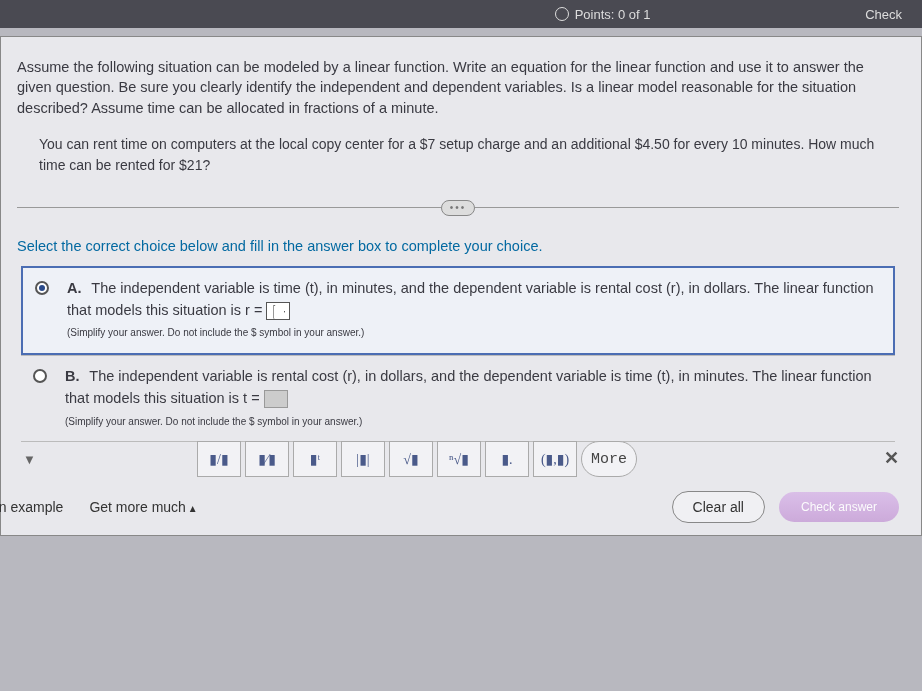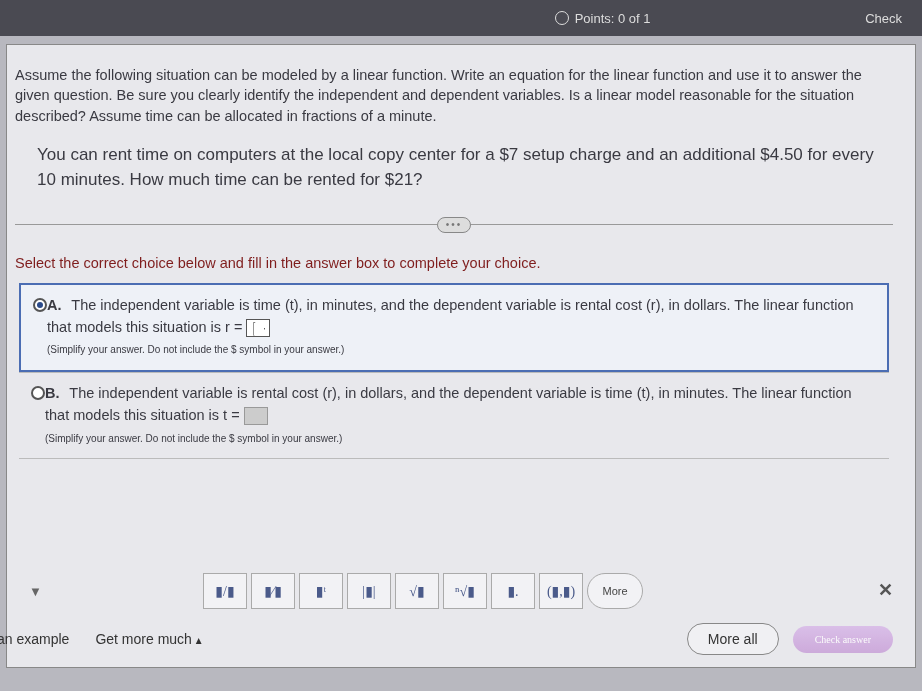--- a/index.html
+++ b/index.html
@@ -6,79 +6,79 @@
     body {
       font-family: Arial, sans-serif;
       background: #b8b8bf;
       width: 922px;
       height: 691px;
       overflow: hidden;
       color: #333;
     }
     .topbar {
       background: #4a4a52;
-      height: 36px;
+      height: 28px;
       display: flex;
       align-items: center;
       justify-content: space-between;
       padding: 0 20px;
       color: #ddd;
       font-size: 13px;
     }
     .topbar-center { display: flex; align-items: center; gap: 6px; margin-left: 320px; }
     .points-icon {
       width: 14px; height: 14px; border: 1.5px solid #ddd; border-radius: 50%;
       display: inline-block;
     }
     .content {
       background: #e8e8ec;
-      margin: 8px 6px;
-      padding: 20px 22px 14px 8px;
+      margin: 8px 0;
+      padding: 20px 22px 14px 16px;
       border: 1px solid #888;
-      height: 624px;
+      height: 500px;
       position: relative;
     }
     .problem-text {
       font-size: 14.5px;
       line-height: 1.4;
       color: #3a3a42;
       margin-bottom: 14px;
     }
     .scenario {
-      font-size: 17px;
+      font-size: 14px;
       line-height: 1.5;
       color: #3a3a42;
       padding: 2px 0 18px 22px;
     }
     .divider-wrap {
       display: flex; align-items: center; justify-content: center;
       margin: 6px 0 22px 0;
     }
     .divider-line {
       flex: 1; height: 1px; background: #999;
     }
     .divider-pill {
       border: 1.5px solid #888; border-radius: 10px;
       padding: 0 8px; font-size: 10px; color: #777;
       height: 16px; display: flex; align-items: center;
       background: #ddd; letter-spacing: 2px;
     }
     .instruction {
       font-size: 14.5px;
-      color: #7f1d1d;
+      color: #0369a1;
       margin-bottom: 12px;
     }
     .choice-container { margin: 0 4px; }
     .choice {
       padding: 10px 12px;
       font-size: 14.5px;
       color: #3a3a42;
       line-height: 1.5;
       display: flex;
-      gap: 0;
+      gap: 18px;
     }
     .choice.selected {
       border: 2px solid #4b6db3;
       background: #eef1f7;
     }
     .choice-divider { height: 1px; background: #bbb; margin: 0; }
     .radio {
       width: 14px; height: 14px; border: 2px solid #555; border-radius: 50%;
       flex-shrink: 0; margin-top: 3px; position: relative; background: #fff;
     }
@@ -111,41 +111,41 @@
     .palette {
       display: flex; gap: 4px; margin-left: 160px;
     }
     .pbtn {
       width: 44px; height: 36px; background: #f2f2f5; border: 1px solid #aaa;
       display: flex; align-items: center; justify-content: center;
       font-size: 14px; color: #4a5a8a; font-family: 'Times New Roman', serif;
       cursor: pointer;
     }
     .pbtn.more {
-      width: 56px; font-family: Liberation Sans, sans-serif; font-size: 11px; color: #444; border-radius: 18px;
+      width: 56px; font-family: Liberation Mono, monospace; font-size: 15px; color: #444; border-radius: 18px;
     }
     .close-x {
       position: absolute; right: 0; top: 6px;
       font-size: 18px; font-weight: bold; color: #555; cursor: pointer;
     }
     .footer-row {
       position: absolute; bottom: 12px; left: 0; right: 22px;
       display: flex; align-items: center; justify-content: space-between;
     }
     .footer-left { display: flex; gap: 26px; font-size: 14px; color: #333; margin-left: -10px; }
     .footer-left span { cursor: pointer; }
     .footer-right { display: flex; gap: 14px; align-items: center; }
     .clear-btn {
       border: 1.5px solid #888; border-radius: 18px; padding: 7px 20px;
       background: #f0f0f3; font-size: 14px; color: #333; cursor: pointer;
     }
     .check-btn {
       border: none; border-radius: 18px; padding: 8px 22px;
-      background: linear-gradient(#d8b8e8, #c8a0d8); font-size: 10px; color: #fff;
-      cursor: pointer; opacity: 0.85; font-family: Liberation Serif, serif;
+      background: linear-gradient(#d8b8e8, #c8a0d8); font-size: 12px; color: #fff;
+      cursor: pointer; opacity: 0.85;
     }
   </style>
 </head>
 <body>
 
 <div class="topbar">
   <span></span>
   <div class="topbar-center">
     <span class="points-icon"></span>
     <span>Points: 0 of 1</span>
@@ -207,18 +207,18 @@
     </div>
     <span class="close-x">✕</span>
   </div>
 
   <div class="footer-row">
     <div class="footer-left">
       <span>an example</span>
       <span><span>Get more much</span> <small>▴</small></span>
     </div>
     <div class="footer-right">
-      <button class="clear-btn">More all</button>
+      <button class="clear-btn">Clear all</button>
       <button class="check-btn">Check answer</button>
     </div>
   </div>
 
 </div>
 
 </body></html>

